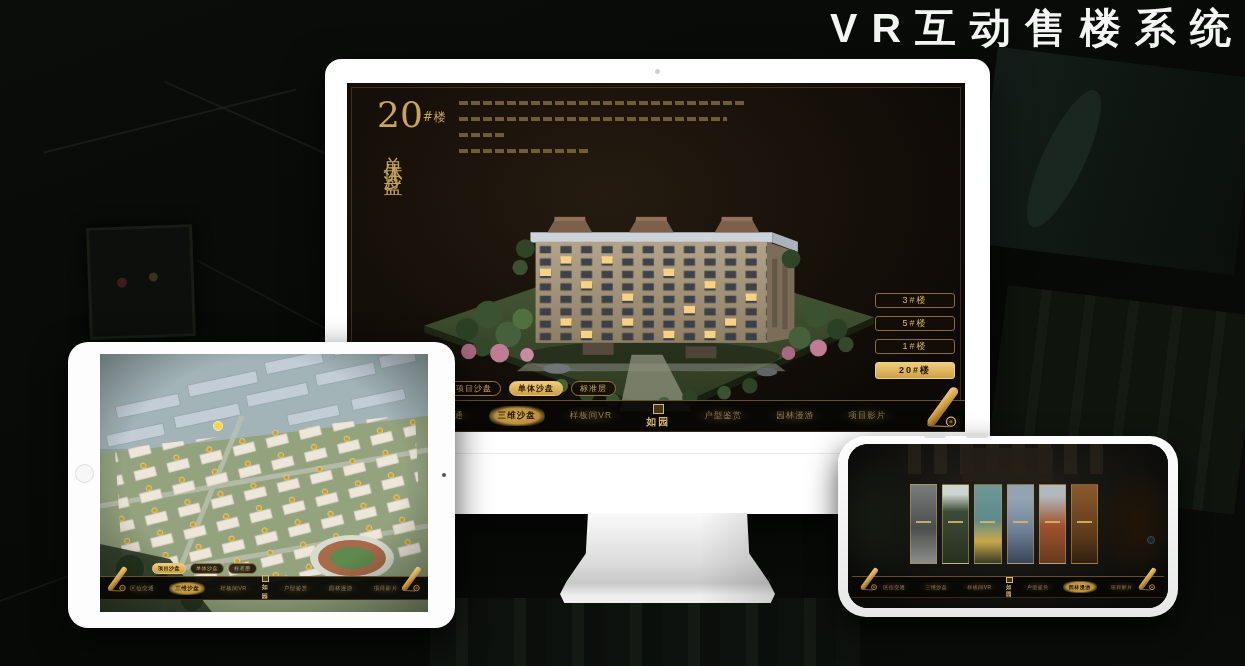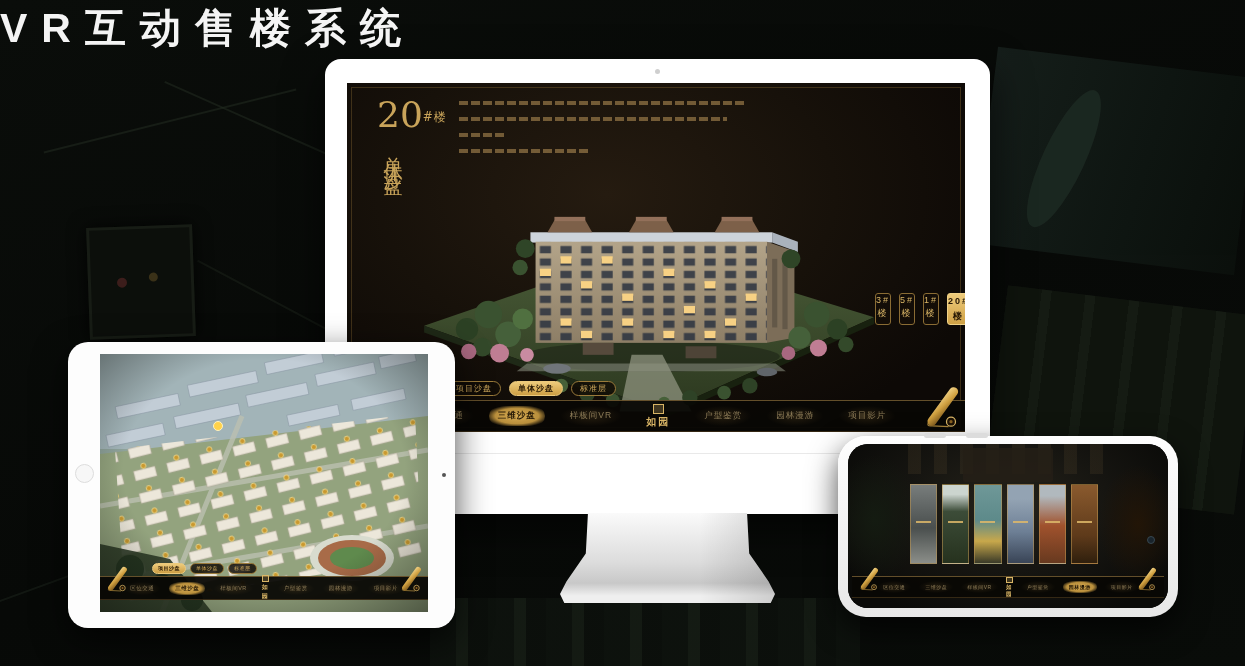--- a/index.html
+++ b/index.html
@@ -20,21 +20,21 @@
   .bg-plaque .d2{left:58px;top:44px;width:9px;height:9px;background:#3a3118;}
   .bg-shot1{position:absolute;left:985px;top:62px;width:262px;height:198px;
      background:linear-gradient(100deg,#161f1b,#0f1612 60%,#0b100c);transform:rotate(7deg);opacity:.95;}
   .bg-shot1 i{position:absolute;left:58px;top:28px;width:42px;height:150px;background:#1f2d26;
      border-radius:50%;transform:rotate(18deg);display:block;opacity:.8;}
   .bg-shot2{position:absolute;left:995px;top:300px;width:252px;height:200px;transform:rotate(7deg);
      background:repeating-linear-gradient(90deg,#11160f 0 34px,#181f16 34px 44px),#0e120d;opacity:.85;}
   .bg-city{position:absolute;left:430px;top:598px;width:430px;height:68px;opacity:.85;
      background:repeating-linear-gradient(90deg,#0e130e 0 26px,#161d15 26px 38px,#0c100c 38px 58px);}
   
-  .title{position:absolute;z-index:6;top:0px;left:0;width:100%;text-align:left;color:#f4f4f4;
+  .title{position:absolute;z-index:6;top:0px;left:0;width:100%;text-align:right;color:#f4f4f4;
      font-size:41px;font-weight:bold;letter-spacing:14px;line-height:56px;}
   .footnote{position:absolute;z-index:6;top:639px;right:58px;color:#e3e3e3;font-size:15px;letter-spacing:2.5px;}
   
   .pill{border:1px solid #9a7a3a;color:#cfa95c;background:rgba(18,13,6,.85);border-radius:9px;
      font-size:8px;line-height:11px;padding:1px 8px;letter-spacing:1px;white-space:nowrap;}
   .pill.active{background:linear-gradient(#eecb7b,#cd9f45);color:#2a1b06;border-color:#ecca7c;font-weight:bold;}
   .navbar{position:absolute;left:0;right:0;background:rgba(9,7,4,.94);
      border-top:1px solid rgba(190,150,80,.5);border-bottom:1px solid rgba(120,90,45,.4);
      display:flex;align-items:center;justify-content:center;}
   .nav-item{color:#8d7c58;white-space:nowrap;cursor:default;
@@ -61,21 +61,21 @@
   .heading{position:absolute;left:30px;top:14px;color:#c9a45a;}
   .h-num{font-family:"DejaVu Serif",serif;font-size:36px;line-height:36px;}
   .h-num i{font-style:normal;font-size:12px;letter-spacing:1px;vertical-align:6px;}
   .h-vert{margin-top:6px;margin-left:4px;writing-mode:vertical-rl;font-size:19px;letter-spacing:7px;
      font-family:"DejaVu Serif",serif;}
   .desc{position:absolute;left:112px;top:18px;width:300px;}
   .desc span{display:block;height:4px;margin-bottom:12px;
      background:repeating-linear-gradient(90deg,rgba(200,160,95,.5) 0 9px,rgba(0,0,0,0) 9px 12px);}
   .desc .w1{width:285px;}.desc .w2{width:268px;}.desc .w3{width:48px;}.desc .w4{width:132px;}
   .bldg{position:absolute;left:60px;top:52px;width:480px;height:282px;}
-  .floor-btns{position:absolute;right:10px;top:210px;width:80px;display:flex;flex-direction:row;gap:8px;}
+  .floor-btns{position:absolute;right:10px;top:210px;width:80px;display:flex;flex-direction:column;gap:8px;}
   .floor-btn{border:1px solid #8a6c34;border-radius:3px;background:rgba(20,14,7,.85);color:#d9b566;
      font-size:9px;line-height:13px;text-align:center;letter-spacing:2px;}
   .floor-btn.active{background:linear-gradient(#eecb7b,#cfa146);color:#241604;font-weight:bold;
      line-height:15px;border-color:#f0d287;}
   .m-pills{position:absolute;left:100px;bottom:36px;display:flex;gap:8px;}
   .mnav{bottom:0;height:30px;gap:16px;padding:0 48px;font-size:8.5px;letter-spacing:1px;}
   .mnav .nav-item{padding:4px 9px;}
   .mnav .nav-logo{width:42px;font-size:10px;font-weight:bold;letter-spacing:2px;}
   .mnav .seal{width:9px;height:8px;}
   .mnav .scroll{width:36px;height:46px;bottom:1px;}

